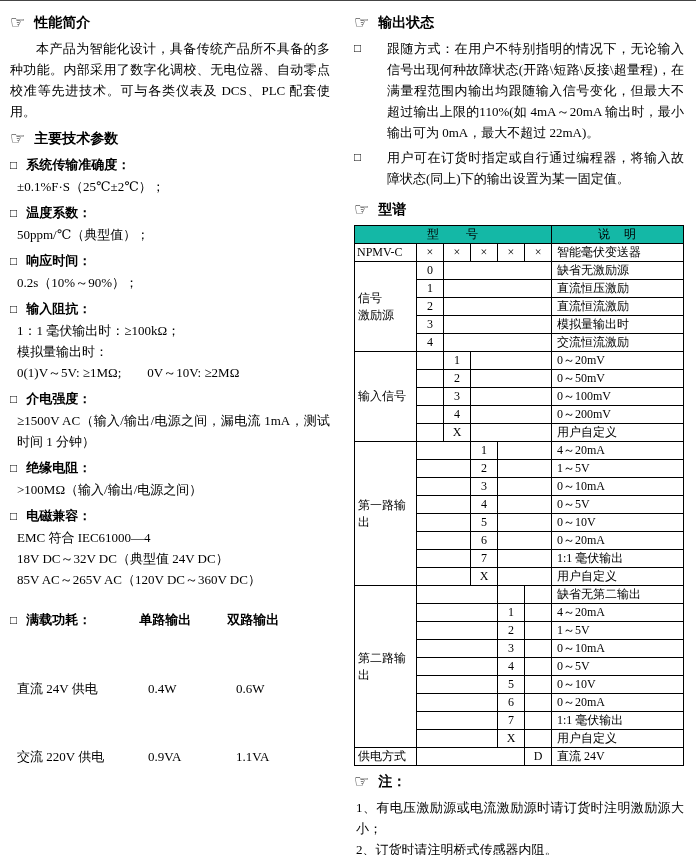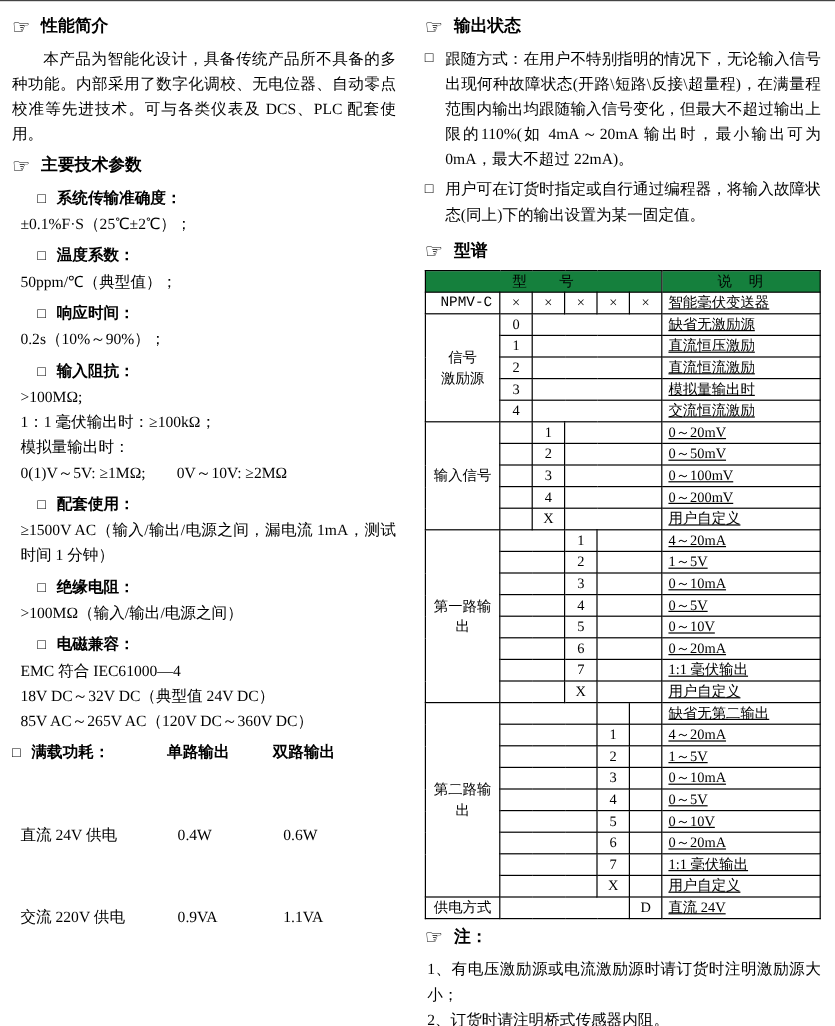--- a/index.html
+++ b/index.html
@@ -10,39 +10,39 @@
   }
   .page{display:flex;gap:24px;padding:5px 8px 0 10px;border-top:1px solid #444;box-sizing:border-box;}
   .col{box-sizing:border-box;}
   .col.left{width:320px;flex:none;}
   .col.right{width:330px;flex:none;}
 
   .sec-title{font-weight:bold;font-size:14px;margin:6px 0 5px 0;display:flex;align-items:center;}
   .hand{font-size:17px;font-weight:normal;margin-right:9px;line-height:17px;}
   .para{text-indent:2em;text-align:justify;margin:2px 0 3px 0;}
 
-  .item-label{margin-top:5px;font-weight:bold;margin-left:21px;}
+  .item-label{margin-top:5px;font-weight:bold;}
   .item-label .bullet{font-weight:normal;margin-right:9px;font-size:12px;}
-  .value-line{padding-left:7px;text-align:justify;font-family:Liberation Serif, serif;}
+  .value-line{padding-left:7px;text-align:justify;}
 
   .rc-item{display:flex;margin-top:4px;}
   .rc-item .bullet{flex:none;width:17px;font-size:12px;}
-  .rc-text{flex:1;text-align:justify;}
+  .rc-text{flex:1;text-align:justify;margin-left:16px;}
 
   .model-table{border-collapse:collapse;width:100%;table-layout:fixed;font-size:12px;margin-top:4px;}
   .model-table td{border:1px solid #000;height:17px;line-height:15px;padding:0 3px;overflow:hidden;}
   .model-table td.c{text-align:center;}
-  .model-table tr.hdr td{background:#15803d;letter-spacing:1px;}
-  .model-table td.cat-cell{white-space:pre-line;text-align:center;vertical-align:middle;line-height:17px;}
-  .model-table td.name-cell{padding-left:12px;white-space:nowrap;font-family:Liberation Mono, monospace;}
-  .model-table td.desc-cell{padding-left:5px;white-space:nowrap;text-decoration:underline;}
+  .model-table tr.hdr td{background:#14b8a6;letter-spacing:1px;}
+  .model-table td.cat-cell{white-space:pre-line;text-align:left;vertical-align:middle;line-height:17px;}
+  .model-table td.name-cell{padding-left:2px;white-space:nowrap;}
+  .model-table td.desc-cell{padding-left:5px;white-space:nowrap;}
 
   .note-line{padding-left:2px;text-align:justify;font-family:Liberation Serif, serif;}
 
-  .power-hdr{margin-top:5px;font-weight:bold;white-space:nowrap;}
+  .power-hdr{margin-top:19px;font-weight:bold;white-space:nowrap;}
   .power-hdr .bullet{font-weight:normal;margin-right:9px;font-size:12px;}
   .power-hdr .pw-label{display:inline-block;width:113px;}
   .pw-h{display:inline-block;width:88px;font-weight:bold;}
   .power-row{white-space:nowrap;}
   .power-row .pw-name{display:inline-block;width:138px;padding-left:7px;box-sizing:border-box;margin-top:47px;}
   .power-row .pw-v{display:inline-block;width:88px;}
 </style>
 </head>
 <body>
 
@@ -62,25 +62,24 @@
       <span>主要技术参数</span>
     </div>
     <div id="params-list">
         <div class="item-label"><span class="bullet">□</span><span class="label-text">系统传输准确度：</span></div>
         <div class="value-line">±0.1%F·S（25℃±2℃）；</div>
         <div class="item-label"><span class="bullet">□</span><span class="label-text">温度系数：</span></div>
         <div class="value-line">50ppm/℃（典型值）；</div>
         <div class="item-label"><span class="bullet">□</span><span class="label-text">响应时间：</span></div>
         <div class="value-line">0.2s（10%～90%）；</div>
         <div class="item-label"><span class="bullet">□</span><span class="label-text">输入阻抗：</span></div>
-        <div class="value-line">&gt;100MΩ;</div>
         <div class="value-line">1：1 毫伏输出时：≥100kΩ；</div>
         <div class="value-line">模拟量输出时：</div>
         <div class="value-line">0(1)V～5V: ≥1MΩ;　　0V～10V: ≥2MΩ</div>
-        <div class="item-label"><span class="bullet">□</span><span class="label-text">配套使用：</span></div>
+        <div class="item-label"><span class="bullet">□</span><span class="label-text">介电强度：</span></div>
         <div class="value-line">≥1500V AC（输入/输出/电源之间，漏电流 1mA，测试时间 1 分钟）</div>
         <div class="item-label"><span class="bullet">□</span><span class="label-text">绝缘电阻：</span></div>
         <div class="value-line">&gt;100MΩ（输入/输出/电源之间）</div>
         <div class="item-label"><span class="bullet">□</span><span class="label-text">电磁兼容：</span></div>
         <div class="value-line">EMC 符合 IEC61000—4</div>
         <div class="value-line">18V DC～32V DC（典型值 24V DC）</div>
         <div class="value-line">85V AC～265V AC（120V DC～360V DC）</div>
       </div>
     <div id="power-block">
         <div class="power-hdr"><span class="bullet">□</span><span class="pw-label">满载功耗：</span><span class="pw-h">单路输出</span><span class="pw-h">双路输出</span></div>

